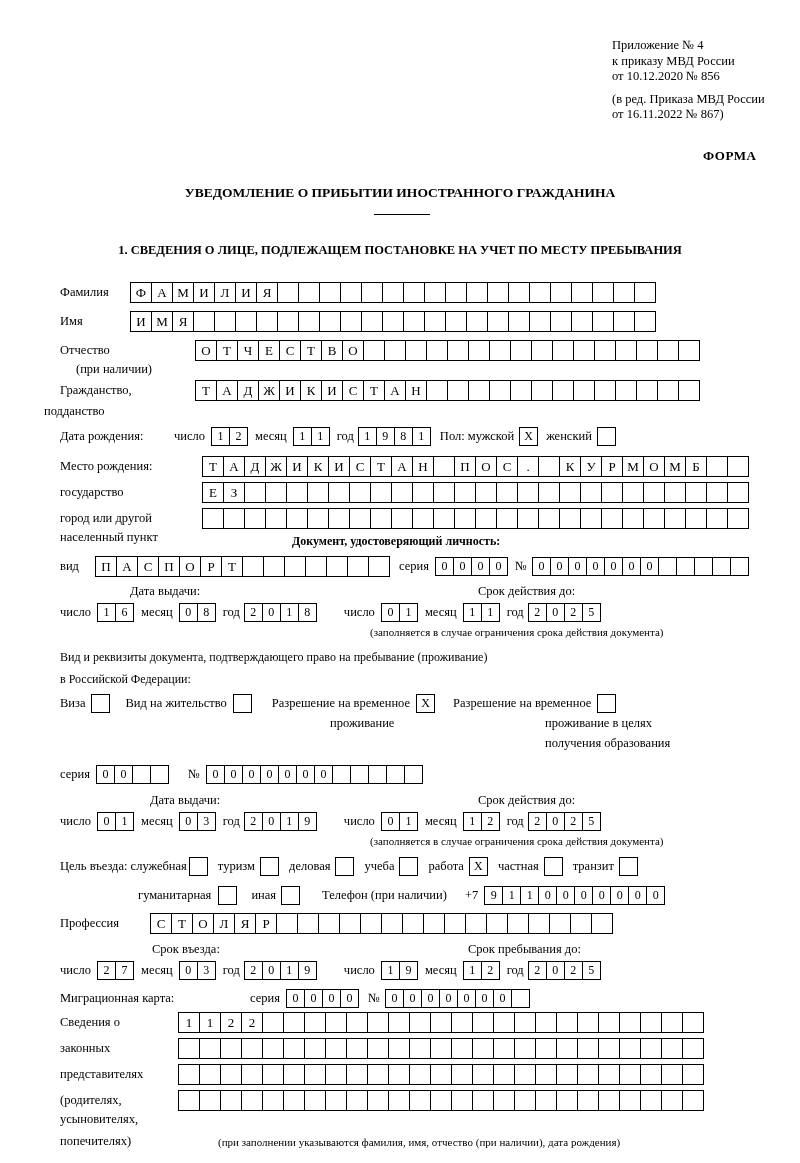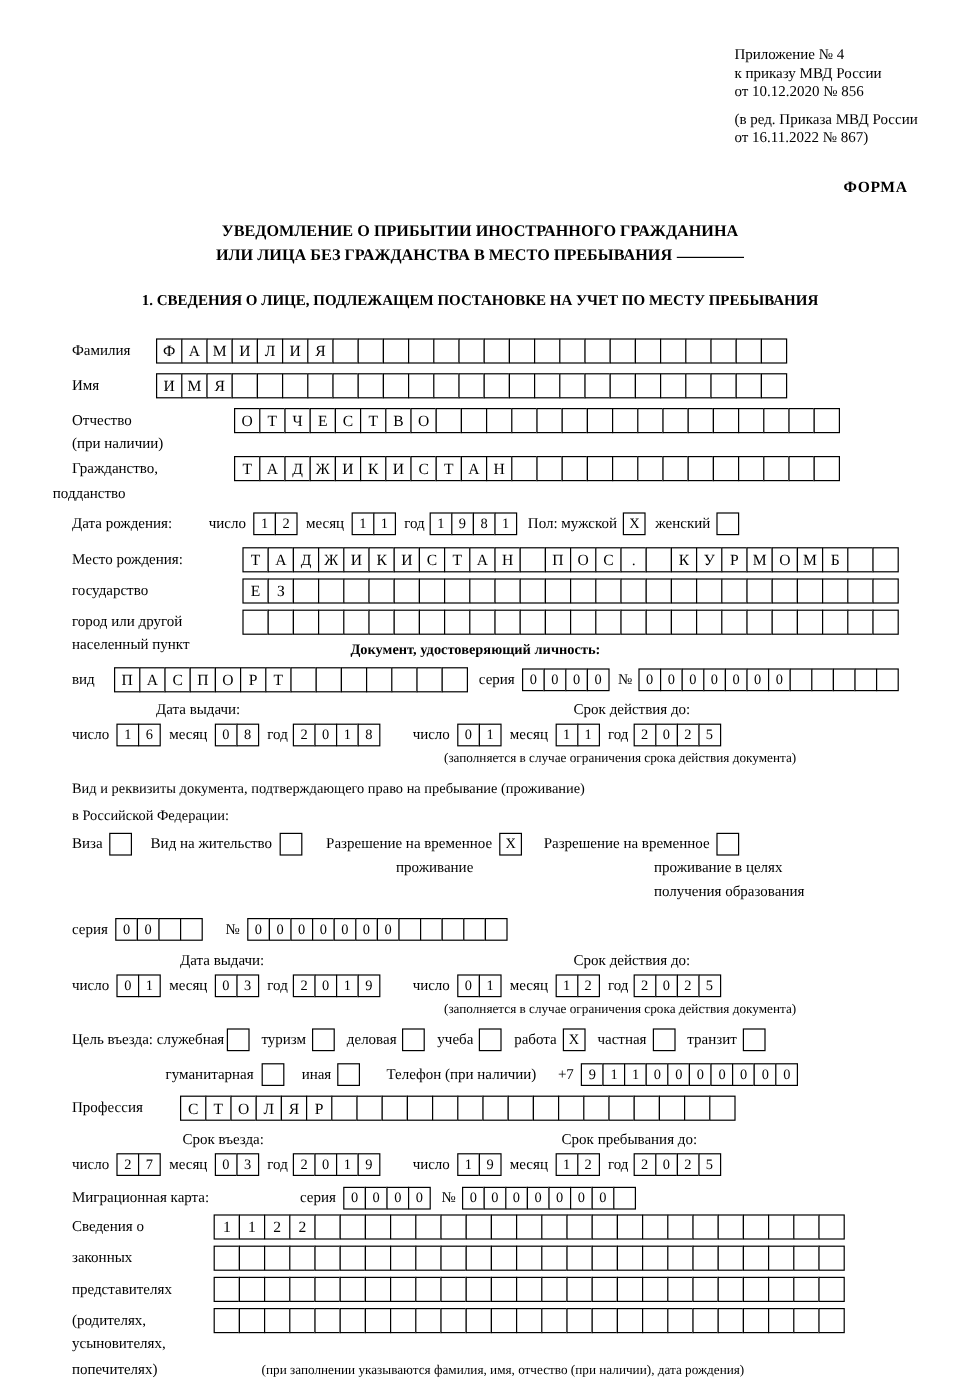--- a/index.html
+++ b/index.html
@@ -128,21 +128,21 @@
     <div class="gap"></div>
     <div>(в ред. Приказа МВД России</div>
     <div>от 16.11.2022 № 867)</div>
   </div>
 
   <div class="forma">ФОРМА</div>
 
   <div class="title">
     <div>УВЕДОМЛЕНИЕ О ПРИБЫТИИ ИНОСТРАННОГО ГРАЖДАНИНА</div>
     <div>
-      <span>ИЛИ ЛИЦА БЕЗ ГРАЖДАНСТВА В МЕСТО ПРЕБЫВАНИЯ</span><span class="ul-line"></span>
+      <span class="ul-line"></span>
     </div>
   </div>
 
   <div class="section-title">1. СВЕДЕНИЯ О ЛИЦЕ, ПОДЛЕЖАЩЕМ ПОСТАНОВКЕ НА УЧЕТ ПО МЕСТУ ПРЕБЫВАНИЯ</div>
 
   <div class="row" style="top:282px; left:60px;">
     <span class="lbl" style="width:70px;">Фамилия</span>
     <span class="boxes" id="surname-boxes">
         <span class="cell">Ф</span>
         <span class="cell">А</span>
@@ -225,21 +225,21 @@
         <span class="cell"></span>
         <span class="cell"></span>
         <span class="cell"></span>
         <span class="cell"></span>
         <span class="cell"></span>
         <span class="cell"></span>
         <span class="cell"></span>
         <span class="cell"></span>
       </span>
   </div>
-  <div class="row" style="top:362px; left:60px;align-items:flex-end;">
+  <div class="row" style="top:362px; left:76px;align-items:flex-end;">
     <span class="lbl">(при наличии)</span>
   </div>
 
   <div class="row" style="top:380px; left:60px;">
     <span class="lbl" style="width:135px;">Гражданство,</span>
     <span class="boxes" id="citizenship-boxes">
         <span class="cell">Т</span>
         <span class="cell">А</span>
         <span class="cell">Д</span>
         <span class="cell">Ж</span>

